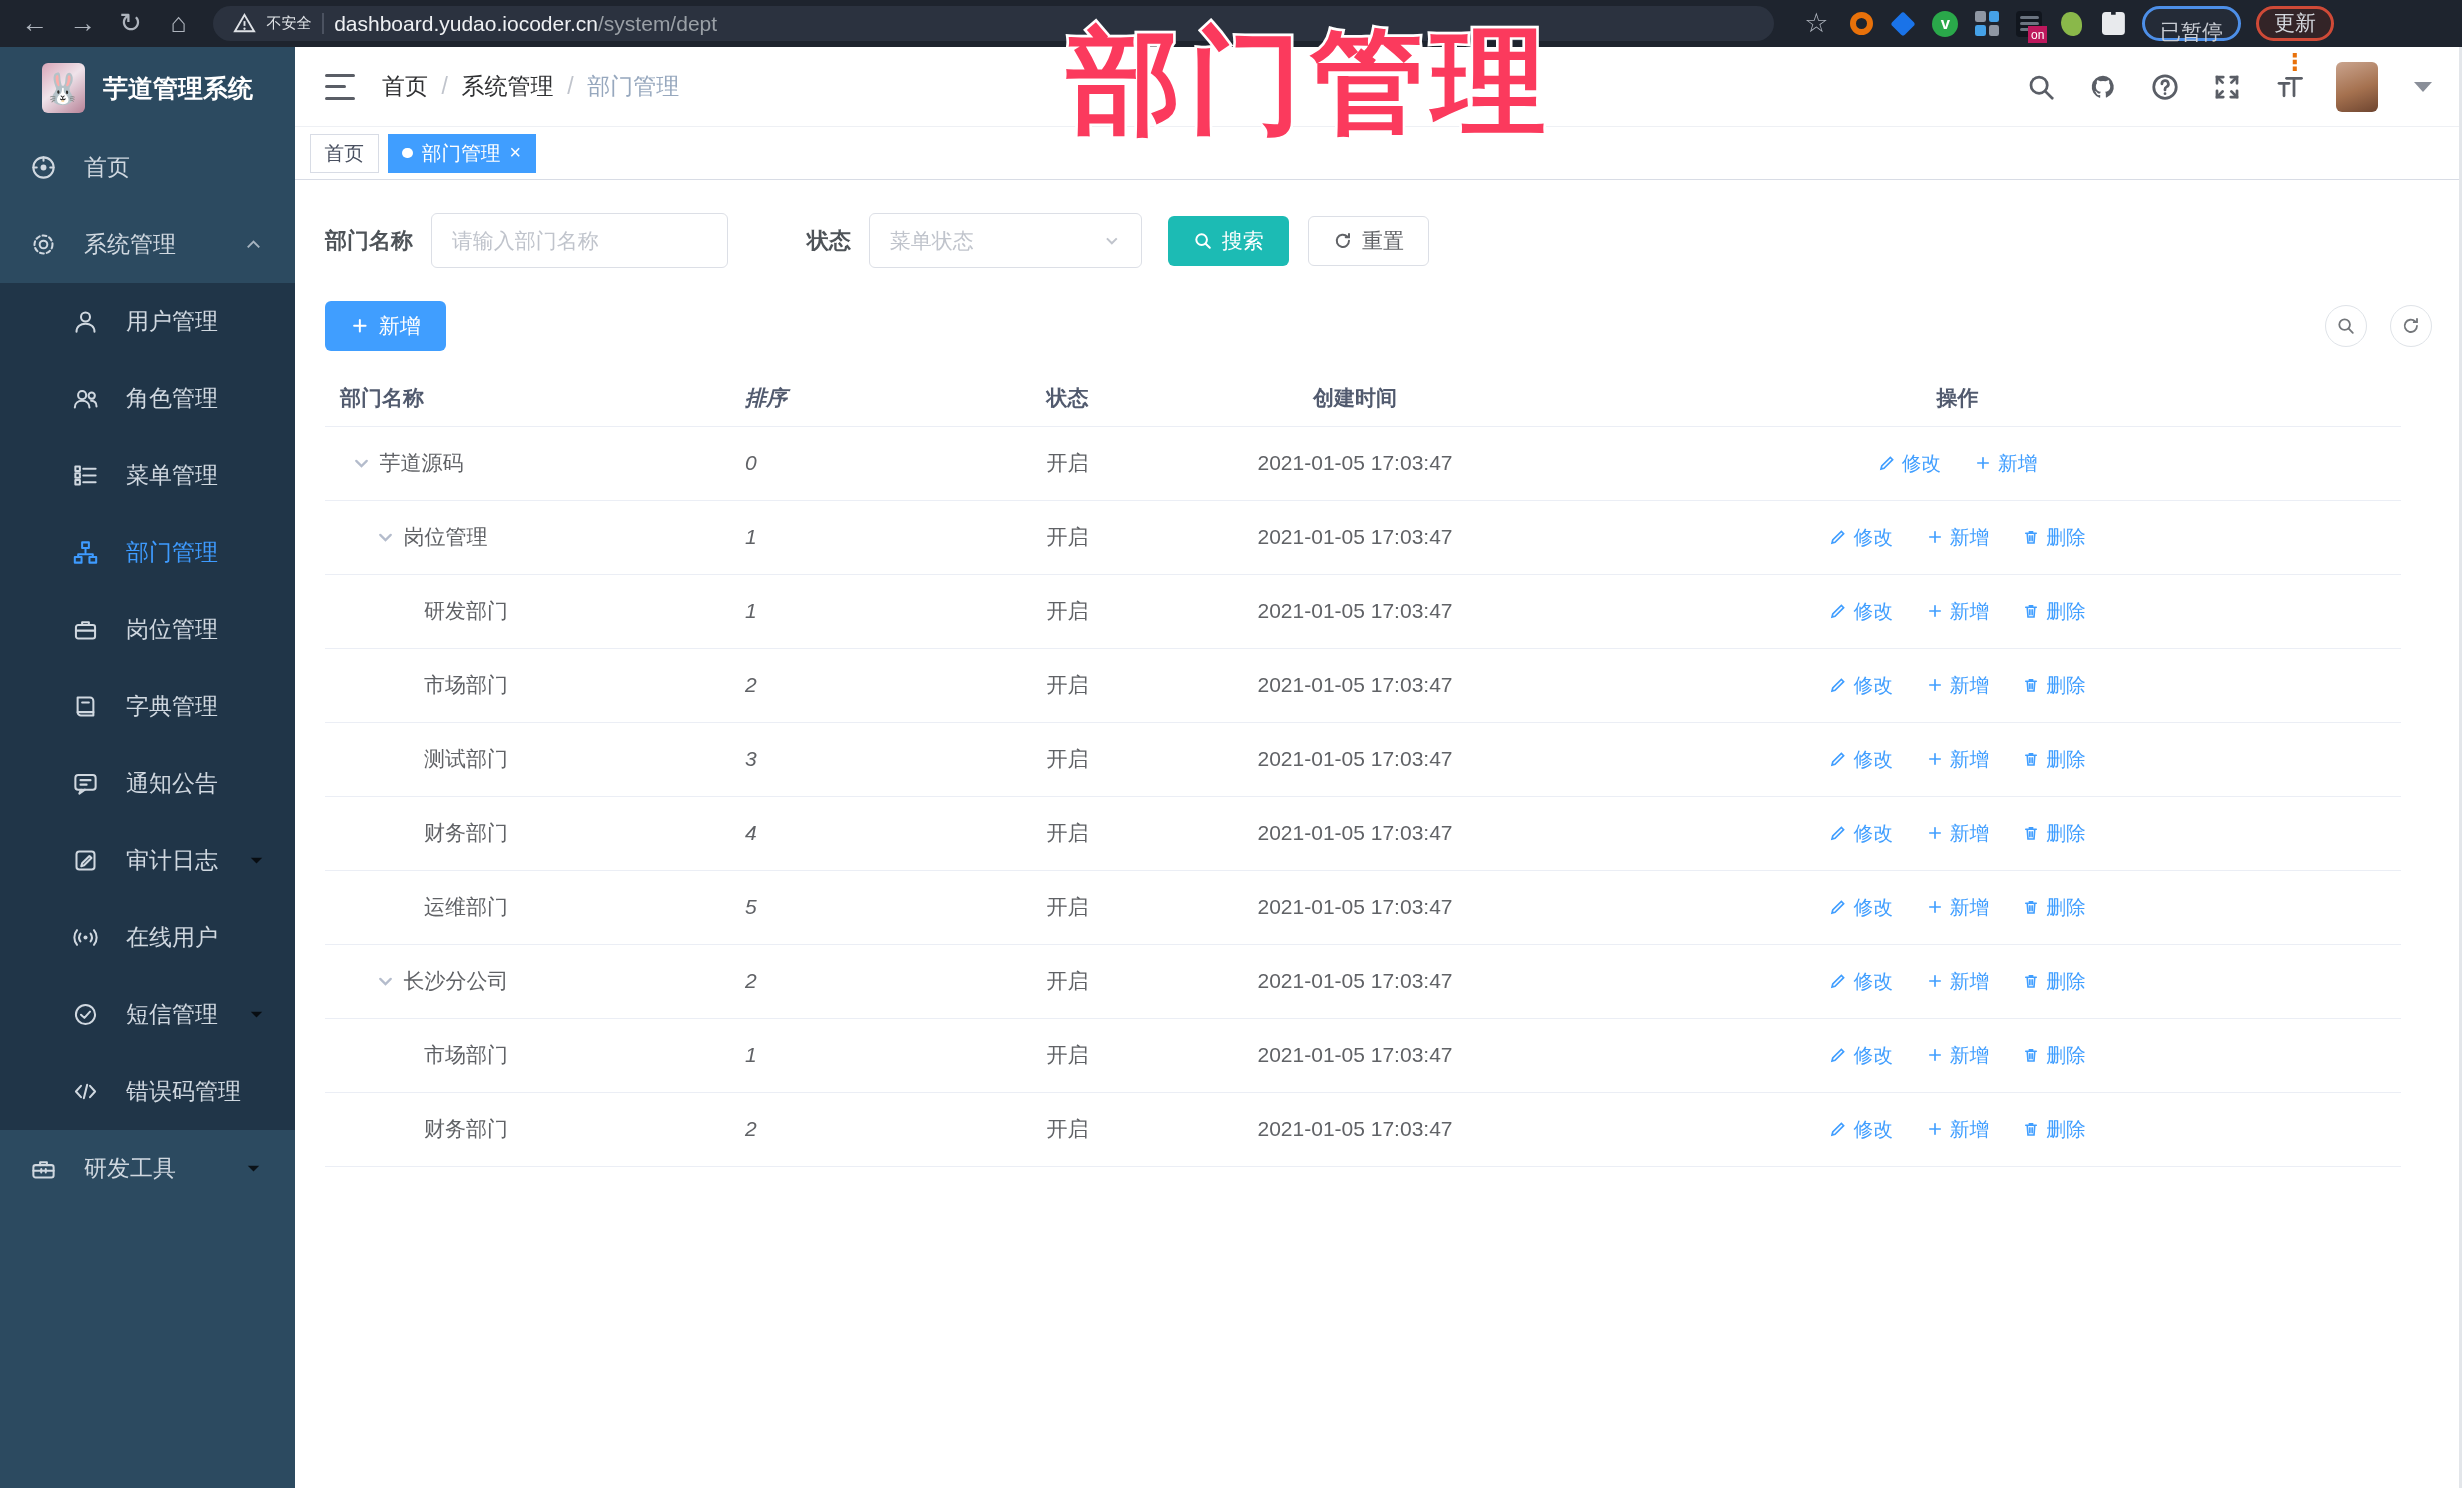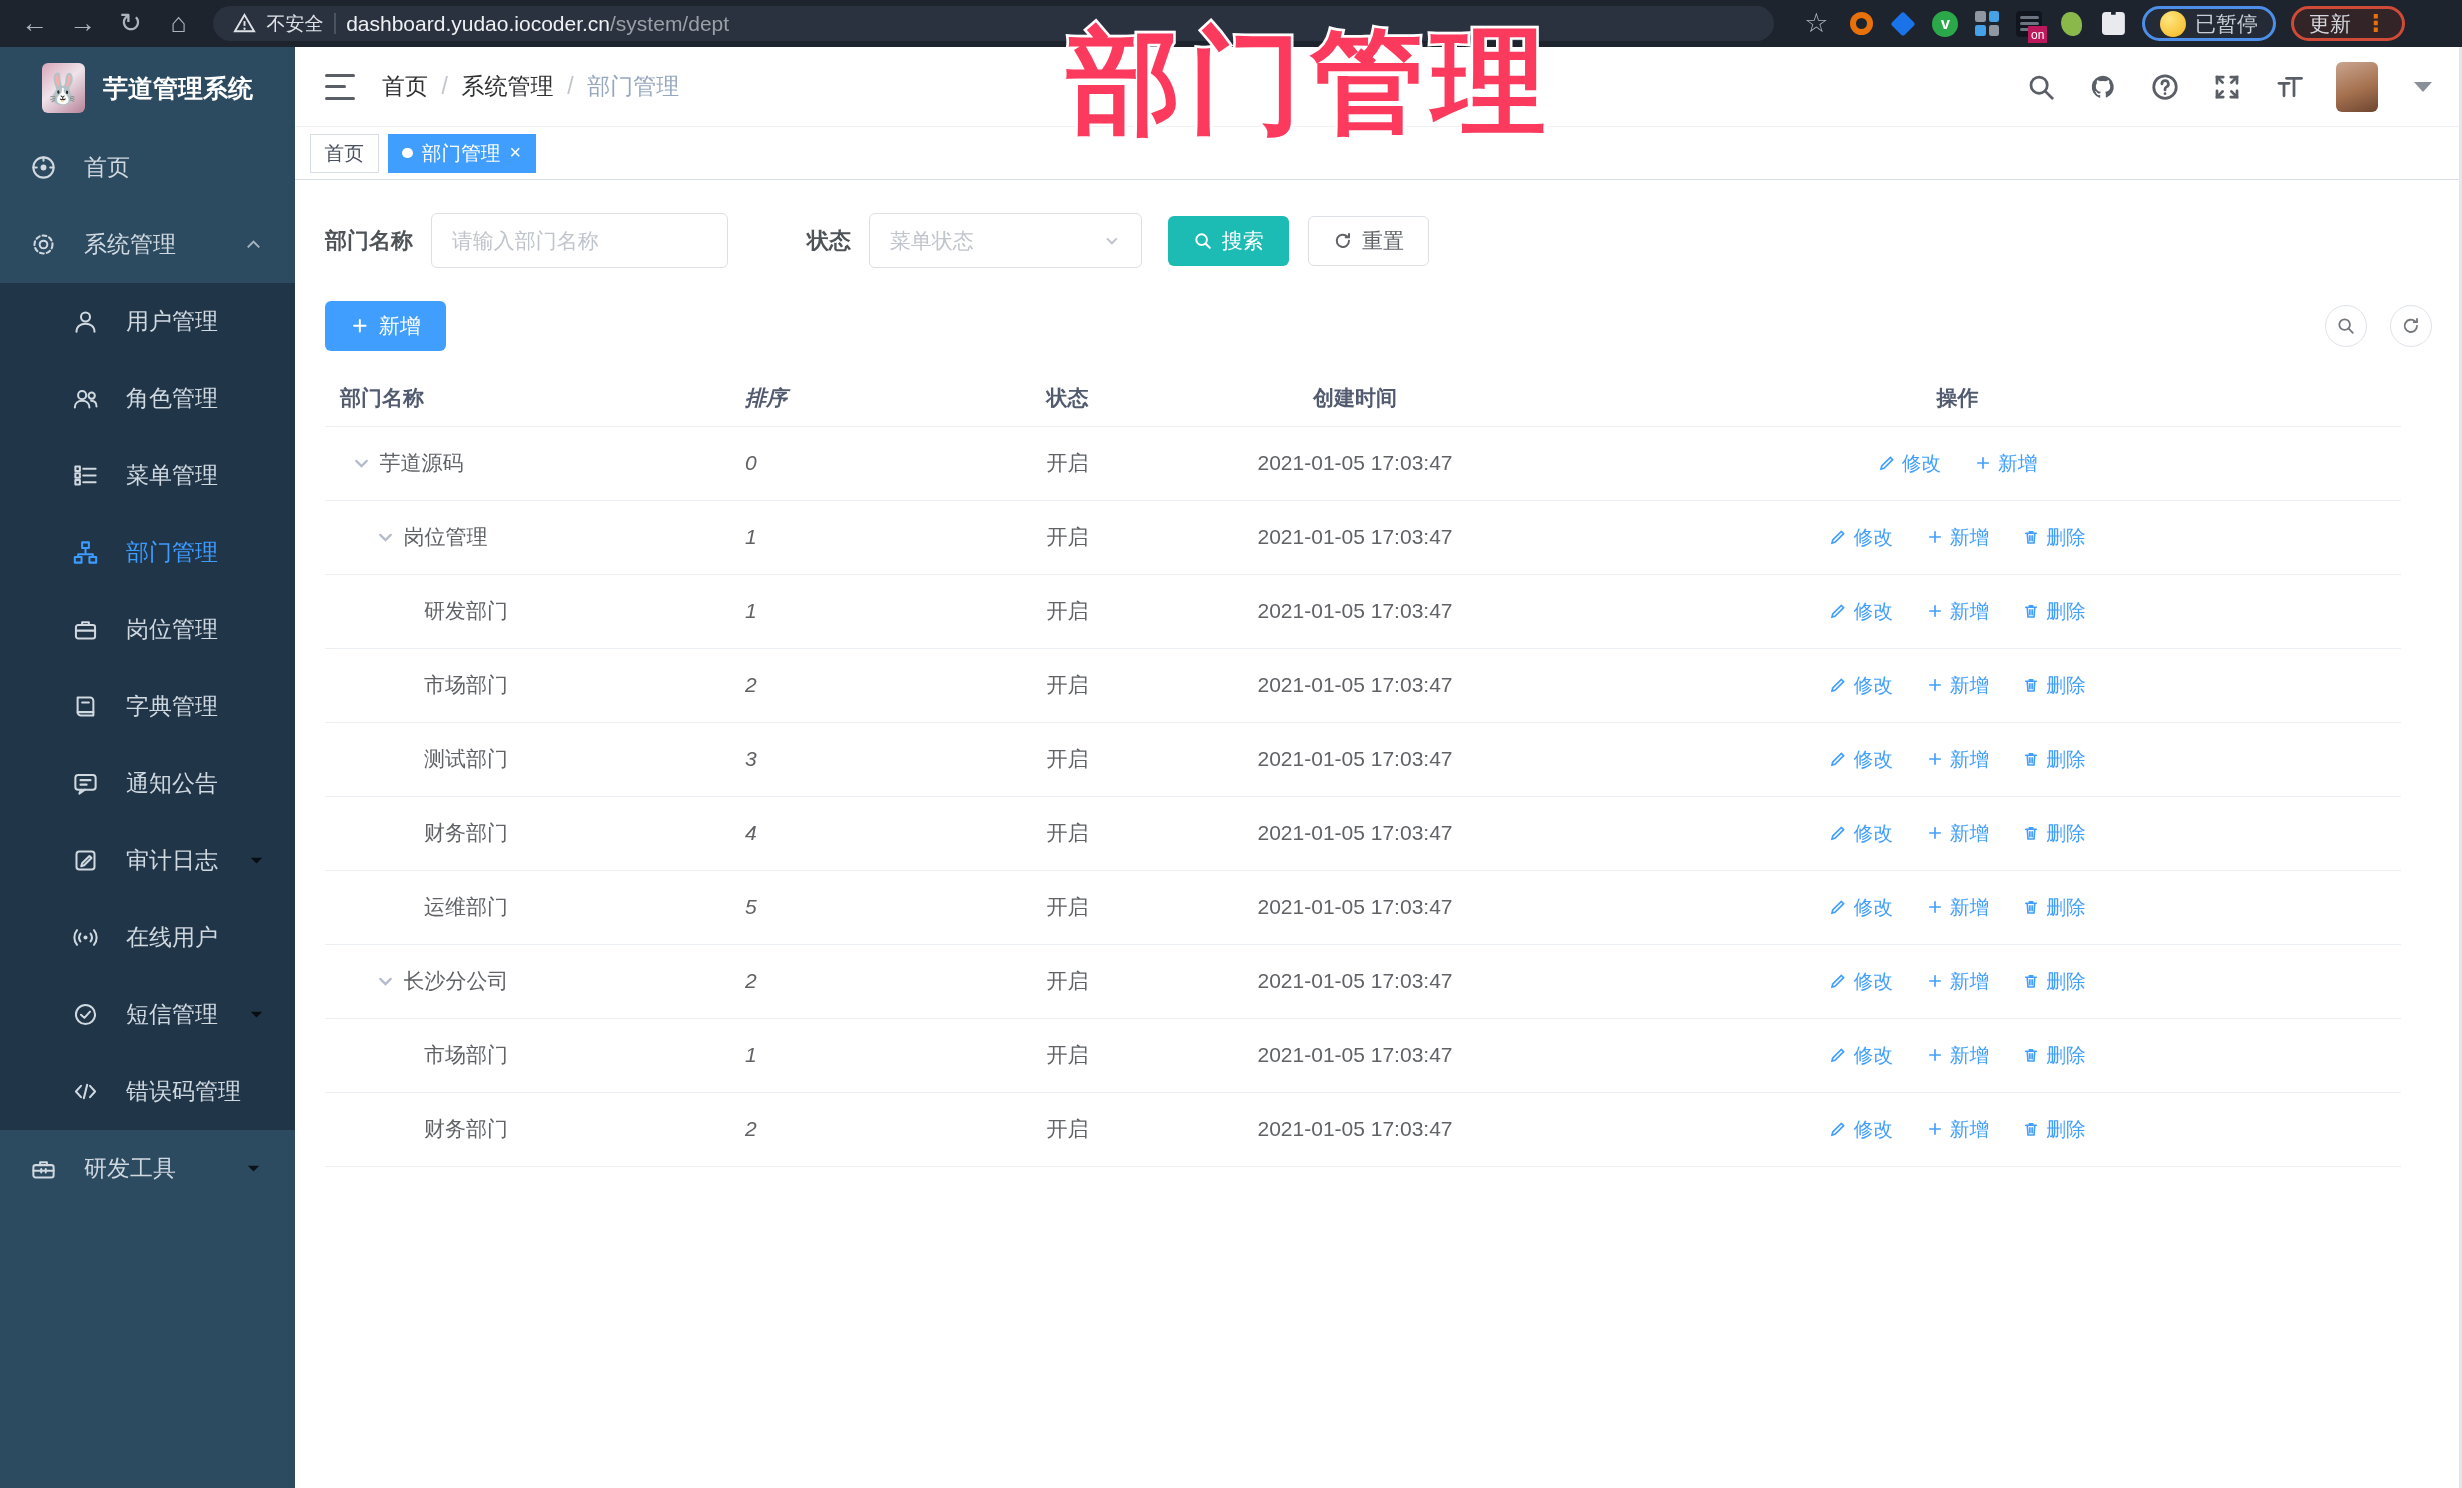--- a/index.html
+++ b/index.html
@@ -5,39 +5,39 @@
   * { margin:0; padding:0; box-sizing:border-box; }
   html,body { width:2462px; height:1488px; }
   body { font-family:"Liberation Sans","DejaVu Sans",sans-serif; background:#fff; overflow:hidden; }
   .page { position:relative; width:2462px; height:1488px; background:#fff; }
 
   
   .browser { height:47px; background:#1e242e; display:flex; align-items:center; padding:0 13.6px; gap:6px; position:relative; z-index:5; }
   .bicon { color:#aeb4bd; font-size:27px; width:42px; text-align:center; flex:0 0 auto; line-height:47px; }
   .urlpill { flex:0 0 auto; width:1561px; height:35px; background:#2b323f; border-radius:18px; display:flex; align-items:center; padding:0 19.7px; gap:10.6px; margin-left:7.6px; }
   .warn { width:23px; height:23px; flex:0 0 auto; }
-  .sec-label { color:#dfe2e6; font-size:19px; white-space:nowrap; }
+  .sec-label { color:#dfe2e6; font-size:15px; white-space:nowrap; }
   .url-sep { width:1.5px; height:21px; background:#4b5260; }
   .url { font-size:21px; white-space:nowrap; overflow:hidden; }
   .url .host { color:#eef0f3; }
   .url .path { color:#9aa0a6; }
   .brright { display:flex; align-items:center; gap:15px; margin-left:19.7px; }
   .ext { width:27px; height:27px; flex:0 0 auto; position:relative; display:flex; align-items:center; justify-content:center; }
   .ext-ring { width:23px; height:23px; border:6px solid #e8710a; border-radius:50%; }
   .ext-gem { width:18px; height:18px; background:#1a73e8; transform:rotate(45deg); border-radius:3px; }
   .ext-gcheck { width:26px; height:26px; background:#2aa84a; border-radius:50%; color:#fff; font-size:16.7px; font-weight:bold; display:flex; align-items:center; justify-content:center; }
   .ext-grid { display:grid; grid-template-columns:10.6px 10.6px; grid-gap:3px; }
   .ext-grid i { width:10.6px; height:10.6px; background:#8f97a3; border-radius:2.3px; display:block; }
   .ext-grid i.b { background:#45a2e8; }
   .ext-list { width:26px; height:26px; background:#11161e; border-radius:3.8px; display:flex; flex-direction:column; justify-content:center; gap:3.8px; padding:0 3.8px; }
   .ext-list i { height:2.3px; background:#6b7480; display:block; border-radius:1.5px; }
   .ext-on { position:absolute; right:-4.5px; bottom:-6px; background:#be185d; color:#fff; font-size:12px; line-height:1; padding:2.3px 3px; border-radius:0; font-weight:normal; }
   .ext-leg { width:21px; height:24px; background:#8ab84a; border-radius:45% 55% 40% 60%; }
   .ext-puzzle { width:23px; height:23px; background:#e8eaed; border-radius:3.8px; clip-path:polygon(0 0,40% 0,40% 12%,60% 12%,60% 0,100% 0,100% 100%,0 100%); }
-  .pill { height:35px; border-radius:18px; display:flex; align-items:center; gap:9px; padding:0 15px; font-size:21px; white-space:nowrap; }
+  .pill { height:35px; border-radius:18px; display:flex; align-items:center; gap:9px; padding:0 15px; font-size:21px; white-space:nowrap;flex-direction:column; }
   .pill.paused { border:3px solid #4d8fe8; color:#c8ccd3; background:#242b37; }
   .emoji { width:26px; height:26px; border-radius:50%; background:radial-gradient(circle at 35% 30%,#ffe680,#f3b61c); position:relative; }
   .pill.update { border:3px solid #cf4a37; color:#d4d8de; background:#332427; gap:13.6px;justify-content:space-between; }
   .dots { color:#e8710a; font-size:23px; font-weight:bold; letter-spacing:0; line-height:1; }
 
   
   .app { display:flex; height:1441px; }
 
   
   .sidebar { width:295px; flex:0 0 auto; background:#2c4a60; color:#d0d8e0; overflow:hidden; }

